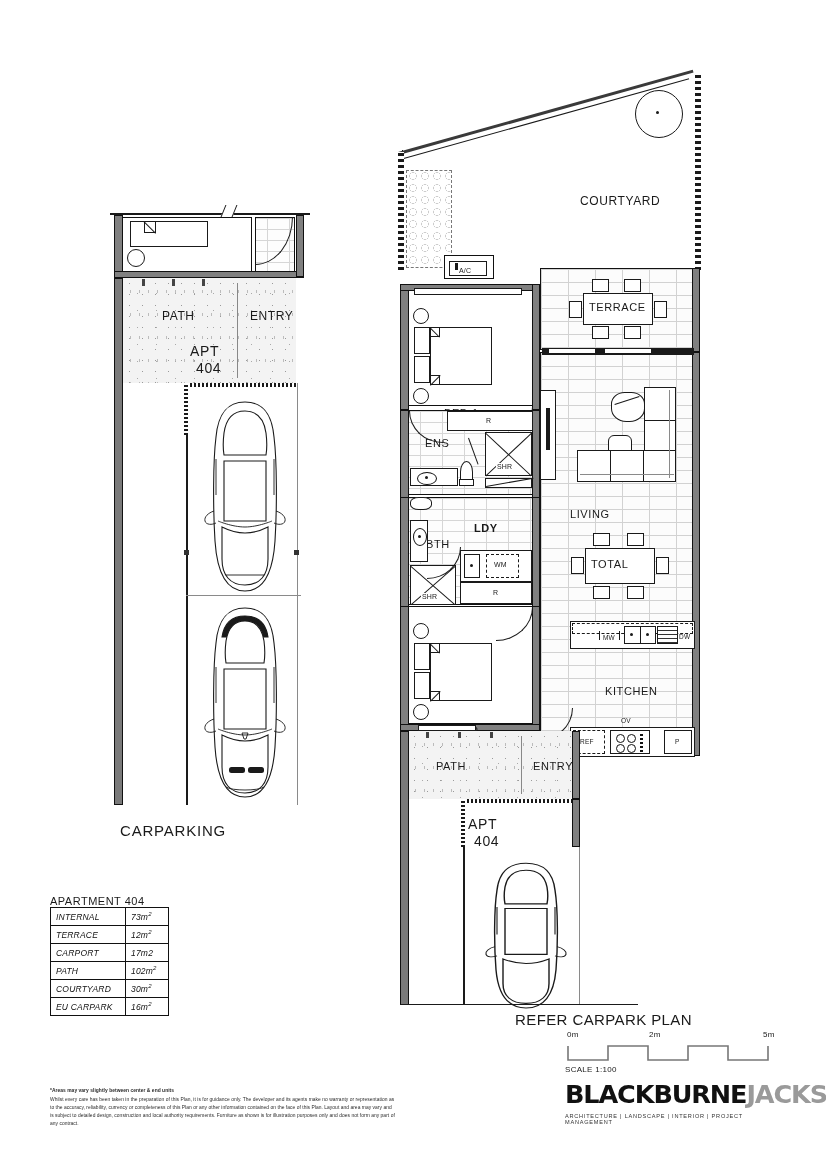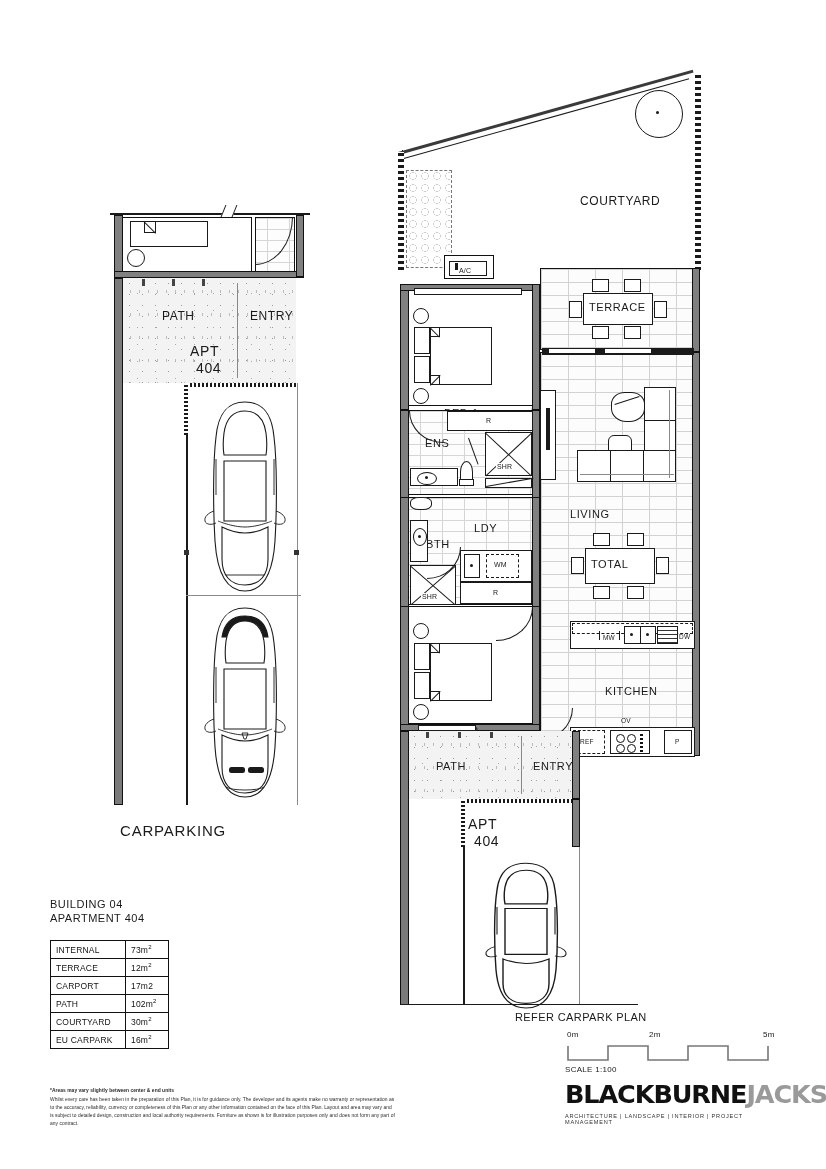--- a/index.html
+++ b/index.html
@@ -65,21 +65,21 @@
          border-top:none;border-right:none;box-sizing:border-box;background:transparent;}
   .swing-tr{border:1px solid #1a1a1a;border-radius:0 0 100% 0;
          border-top:none;border-left:none;box-sizing:border-box;background:transparent;}
 
   
   #title-block{left:50px;top:893px;width:340px;}
   .t-main{font-size:22px;letter-spacing:.5px;}
   .t-sub{font-size:11px;letter-spacing:.5px;margin-top:5px;}
   .t-type{font-size:17px;letter-spacing:.5px;margin-top:9px;}
 
-  table.areas{border-collapse:collapse;margin-top:16px;}
+  table.areas{border-collapse:collapse;margin-top:0;font-style:italic;}
   table.areas td{border:1px solid #111;font-size:8.5px;letter-spacing:.2px;
      padding:3px 5px;height:11px;color:#111;}
   table.areas td.k{width:64px;}
   table.areas td.v{width:32px;}
 
   #disclaimer{left:50px;top:1087px;width:345px;}
   #disclaimer p{margin:0;font-size:4.9px;line-height:1.62;color:#2a2a2a;letter-spacing:.05px;}
   #disclaimer p.first{font-weight:bold;margin-bottom:1px;}
 
   
@@ -324,21 +324,21 @@
   <div class="abs" style="left:94px;top:426px;width:48px;height:1px;background:#1a1a1a;transform:rotate(-10deg);transform-origin:0 0;"></div>
   <div class="abs swing" style="left:17px;top:351px;width:34px;height:32px;"></div>
 
   <div class="abs furn" style="left:72px;top:437px;width:68px;height:20px;"></div>
   <div class="abs lbl-xs" style="left:103px;top:443px;font-size:7px;">L</div>
 
   <div class="abs brick2" style="left:16px;top:437px;width:126px;height:108px;border:1px solid #111;box-sizing:border-box;"></div>
   <div class="abs wall" style="left:8px;top:437px;width:9px;height:110px;"></div>
   <div class="abs wall" style="left:140px;top:437px;width:8px;height:110px;"></div>
   <div class="abs lbl" style="left:34px;top:478px;font-size:11px;">BTH</div>
-  <div class="abs lbl" style="left:82px;top:462px;font-size:11px;">LDY</div>
+  <div class="abs lbl" style="left:82px;top:462px;font-size:11px;font-weight:bold;">LDY</div>
 
   <div class="abs furn" style="left:18px;top:437px;width:22px;height:13px;border-radius:40%;"></div>
 
   <div class="abs furn" style="left:18px;top:460px;width:18px;height:42px;"></div>
   <div class="abs" style="left:21px;top:468px;width:12px;height:16px;border:1px solid #111;border-radius:50%;"></div>
   <div class="abs" style="left:26px;top:475px;width:3px;height:3px;border-radius:50%;background:#1a1a1a;"></div>
 
   <div class="abs furn" style="left:18px;top:505px;width:46px;height:40px;"></div>
   <div class="abs" style="left:18px;top:505px;width:46px;height:40px;overflow:hidden;">
      <div style="position:absolute;left:0;top:0;width:62px;height:1px;background:#1a1a1a;transform:rotate(41deg);transform-origin:0 0;"></div>
@@ -403,25 +403,24 @@
       <path d="M20 128 C20 128 32 134 43 134 C54 134 66 128 66 128 L66 160 C66 176 58 186 43 186 C28 186 20 176 20 160 Z"></path>
     </g>
     <g fill="none" stroke="#1a1a1a" stroke-width="1.1">
       <path d="M14 60 L14 96 M72 60 L72 96"></path>
       <path d="M12 112 C6 114 2 118 3 122 C4 126 10 126 14 124"></path>
       <path d="M74 112 C80 114 84 118 83 122 C82 126 76 126 72 124"></path>
     </g>
   </svg>
 
   <div class="abs" style="left:8px;top:944px;width:238px;height:1px;background:#1a1a1a;"></div>
-  <div class="abs lbl" style="left:108px;top:951px;font-size:11px;letter-spacing:.4px;padding-left:15px;">REFER CARPARK PLAN</div>
+  <div class="abs lbl" style="left:108px;top:951px;font-size:15px;letter-spacing:.4px;padding-left:15px;">REFER CARPARK PLAN</div>
 </div>
 
 <div class="abs" id="title-block">
-  <div class="t-sub">BUILDING 04</div>
   <div class="t-sub" style="margin-top:2px;">APARTMENT 404</div>
 
   <table class="areas">
     <tbody id="area-rows">
         <tr>
           <td class="k">INTERNAL</td>
           <td class="v">73m<sup style="font-size: 6px;">2</sup></td>
         </tr>
         <tr>
           <td class="k">TERRACE</td>

